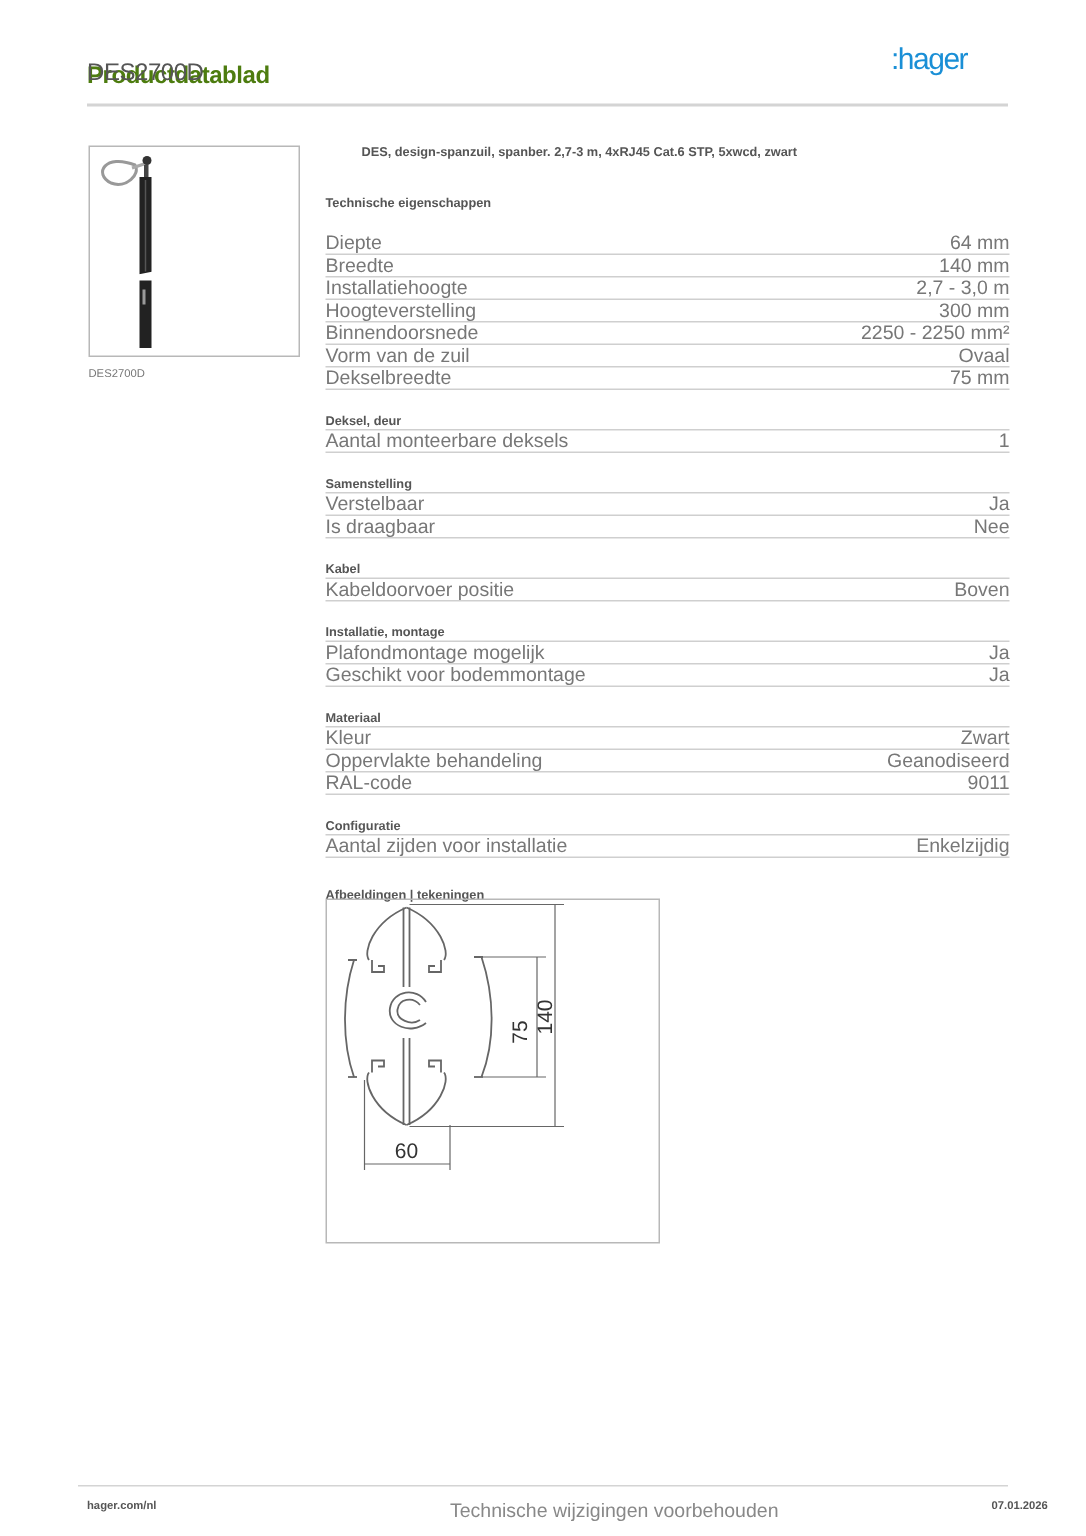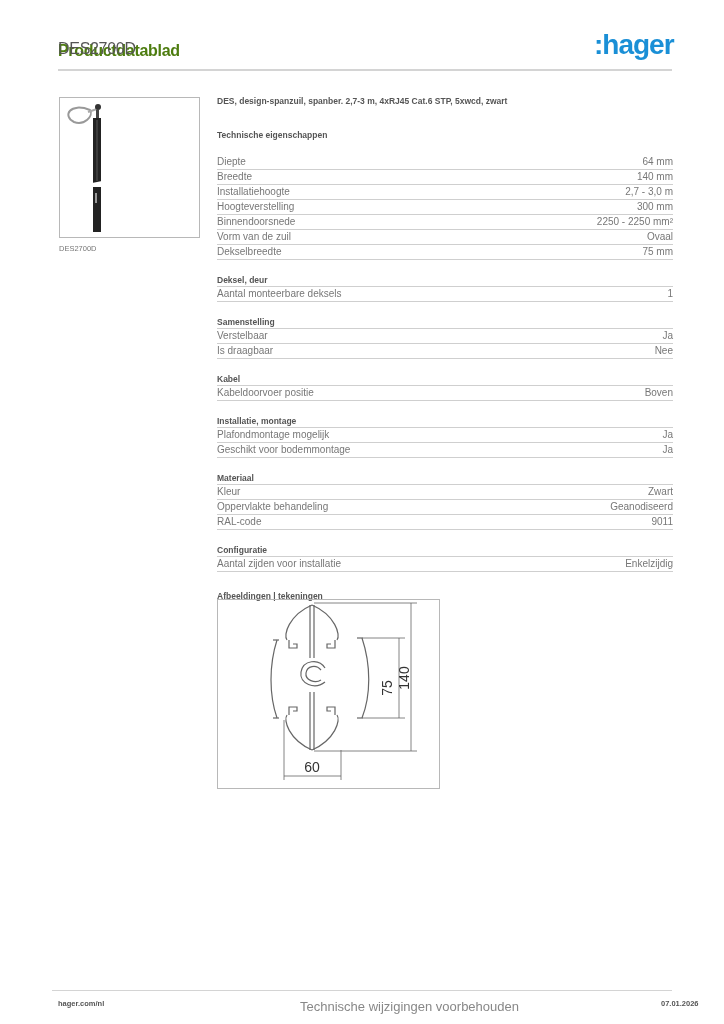--- a/index.html
+++ b/index.html
@@ -1,35 +1,35 @@
 <!DOCTYPE html>
 <html><head>
 <meta charset="utf-8">
 <style>
   html, body { margin: 0; padding: 0; background: #ffffff; }
   body { width: 724px; height: 1024px; position: relative; font-family: "Liberation Sans", sans-serif; color: #555; overflow: hidden; }
   .header-title { position: absolute; left: 58px; top: 22px; font-size: 16px; font-weight: bold; color: #4d7c0f; letter-spacing: -0.3px; margin-top: 20px; }
   .header-code { position: absolute; left: 58px; top: 40px; font-size: 16px; color: #555; letter-spacing: -0.3px; }
-  .logo { position: absolute; left: 594px; top: 29px; font-size: 28px; font-weight: bold; color: #1a8fd6; letter-spacing: -1px; }
+  .logo { position: absolute; left: 594px; top: 29px; font-size: 20px; font-weight: normal; color: #1a8fd6; letter-spacing: -1px; }
   .header-rule { position: absolute; left: 58px; top: 69px; width: 614px; height: 2px; background: #d4d4d4; }
 
   .prod-img { position: absolute; left: 59px; top: 97px; width: 141px; height: 141px; border: 1px solid #b8b8b8; box-sizing: border-box; }
   .prod-img-label { position: absolute; left: 59px; top: 244px; font-size: 7.5px; color: #777; }
 
   .content { position: absolute; left: 217px; top: 96px; width: 456px; }
-  .desc { font-size: 8.5px; font-weight: bold; color: #555; height: 12px; }
+  .desc { font-size: 8.5px; font-weight: bold; color: #555; height: 12px; margin-left: 24px; }
   .tech-title { font-size: 8.5px; font-weight: bold; color: #555; margin-top: 22px; height: 12px; }
   .section { margin-top: 14px; }
   .section.first { margin-top: 13px; }
   .section-title { font-size: 8.5px; font-weight: bold; color: #555; height: 12px; line-height: 12px; border-bottom: 1px solid #cfcfcf; }
-  .row { display: flex; justify-content: space-between; font-size: 10px; color: #777; height: 14px; line-height: 14px; border-bottom: 1px solid #cfcfcf; }
+  .row { display: flex; justify-content: space-between; font-size: 13px; color: #777; height: 14px; line-height: 14px; border-bottom: 1px solid #cfcfcf; }
   .row .v { text-align: center; }
 
   .drawings-title { font-size: 8.5px; font-weight: bold; color: #555; margin-top: 19px; height: 12px; }
-  .drawing-box { position: absolute; left: 217px; top: 599px; width: 223px; height: 190px; border: 1px solid #b8b8b8; box-sizing: border-box; padding-left: 41px; }
+  .drawing-box { position: absolute; left: 217px; top: 599px; width: 223px; height: 230px; border: 1px solid #b8b8b8; box-sizing: border-box; }
 
   .footer-rule { position: absolute; left: 52px; top: 990px; width: 620px; height: 1px; background: #d4d4d4; }
   .footer-left { position: absolute; left: 58px; top: 999px; font-size: 7.5px; font-weight: bold; color: #555; }
   .footer-center { position: absolute; left: 300px; top: 999px; font-size: 13px; color: #888; }
   .footer-right { position: absolute; left: 628px; top: 999px; font-size: 7.5px; font-weight: bold; color: #555; padding-left: 33px; }
 </style>
 </head>
 <body>
 
 <div class="header-title">Productdatablad</div>

